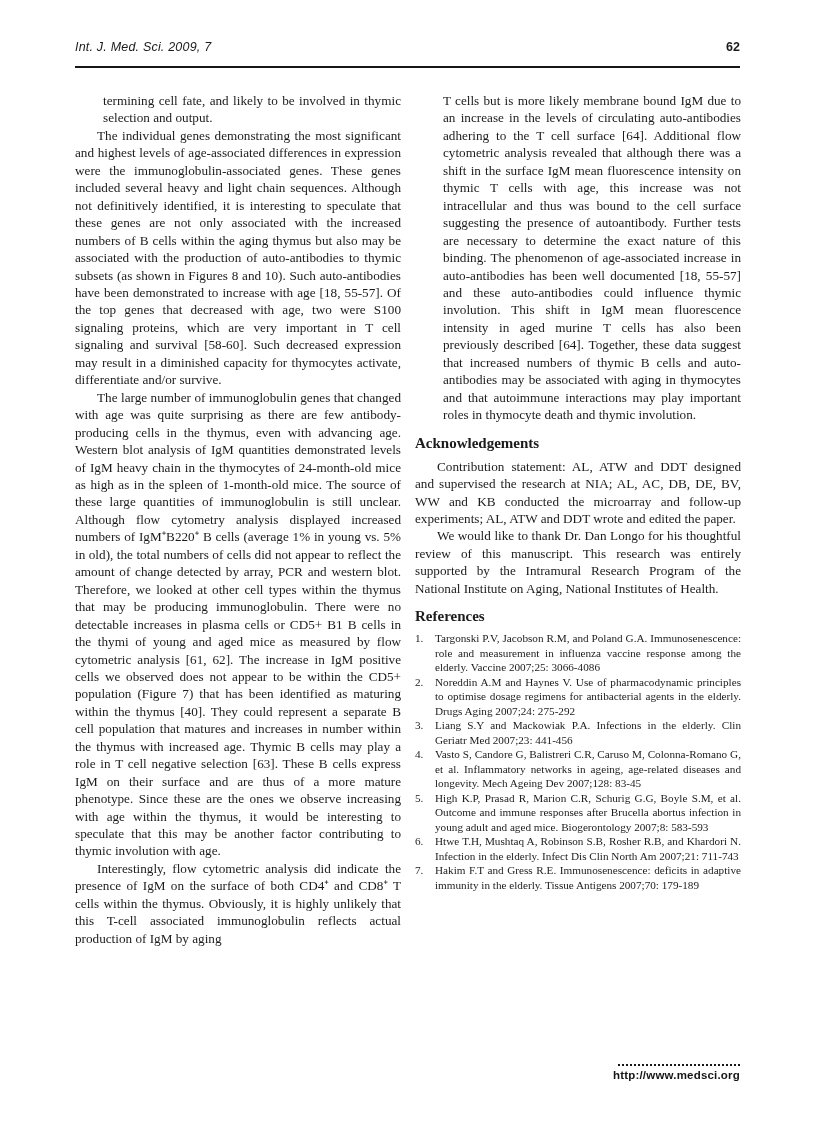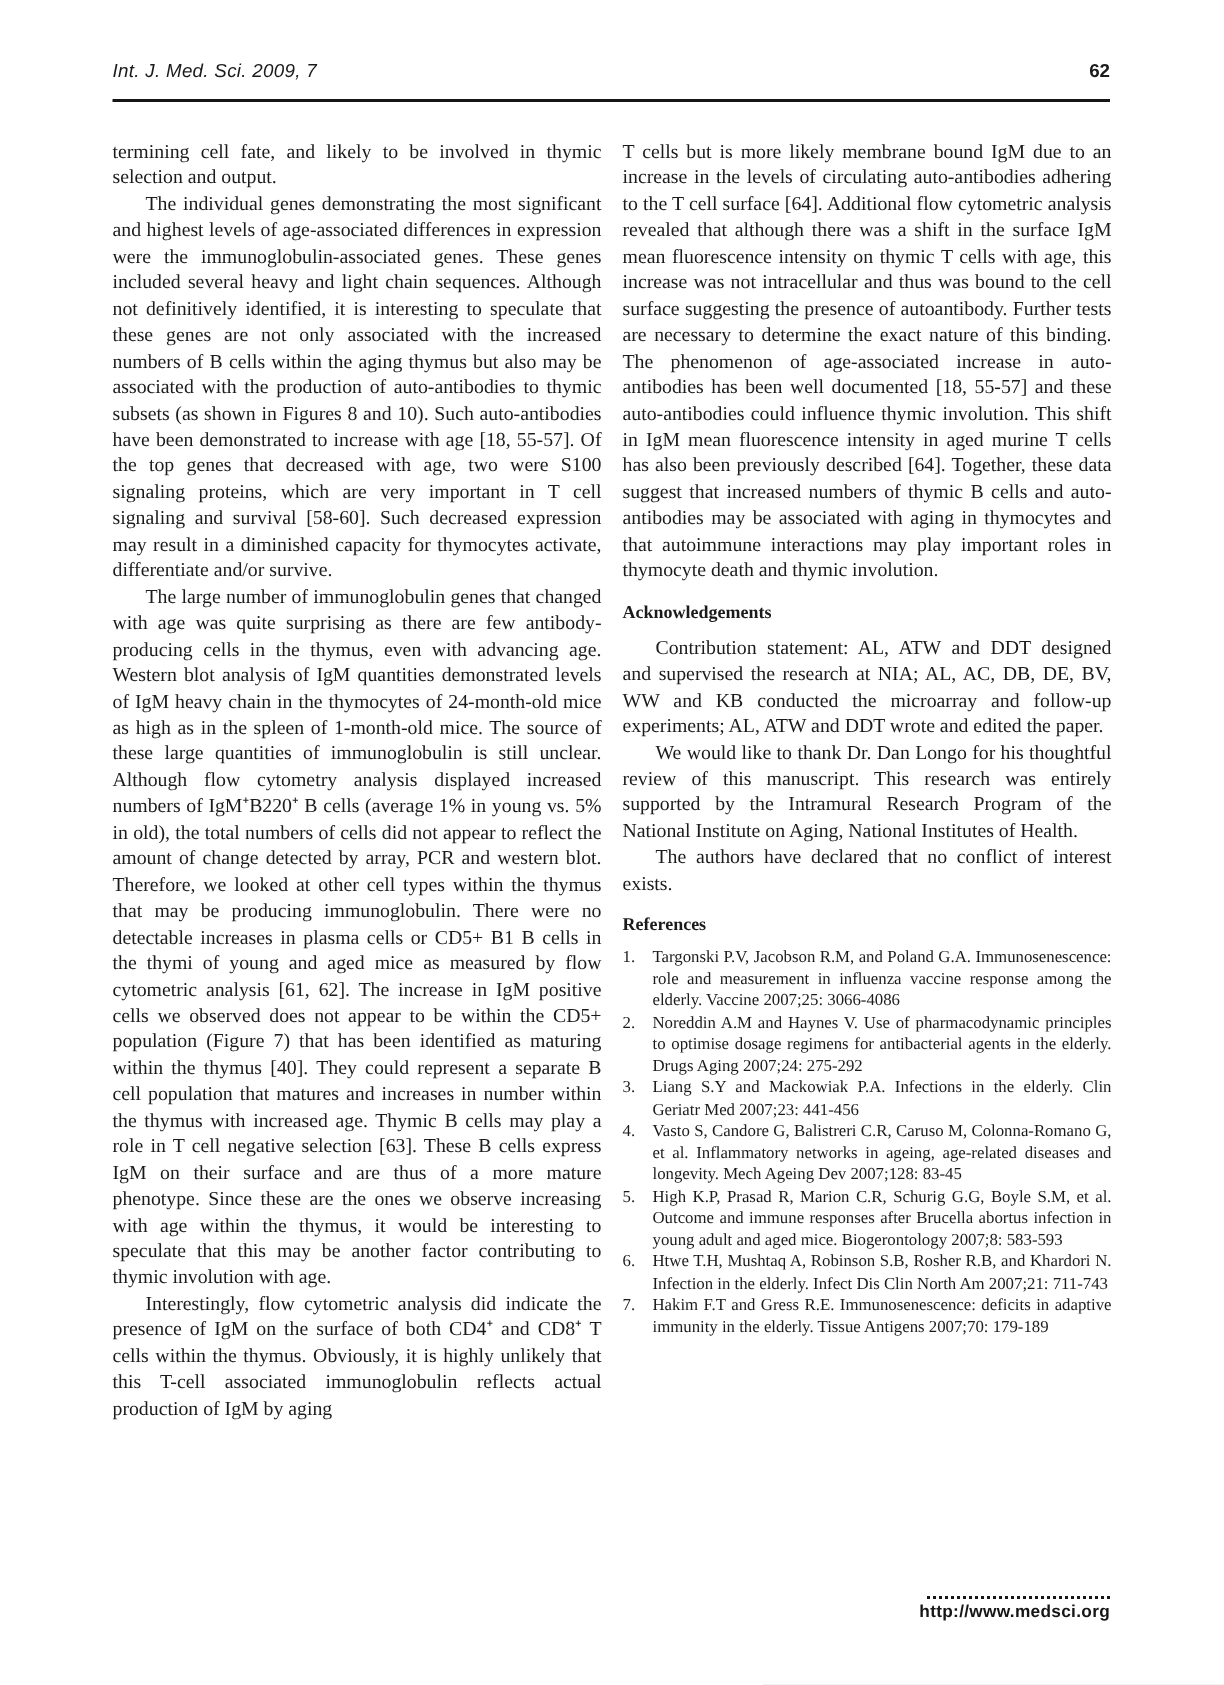--- a/index.html
+++ b/index.html
@@ -43,23 +43,23 @@
     gap: 14px;
   }
   .col { width: 326px; flex: 0 0 326px; }
   .para {
     margin: 0;
     font-size: 13.2px;
     line-height: 17.45px;
     text-align: justify;
     text-indent: 22px;
   }
-  .para.noindent { text-indent: 0; }
+  .para.noindent { text-indent: 0; margin-left: 28px; }
   .sec-heading {
-    font-size: 12px;
+    font-size: 15px;
     font-weight: bold;
     margin: 10px 0 5px 0;
     line-height: 19px;
   }
   .refs {
     margin: 0;
     padding: 0;
     list-style: none;
     font-size: 11.2px;
     line-height: 14.5px;
@@ -109,21 +109,20 @@
       <p class="para">Interestingly, flow cytometric analysis did indicate the presence of IgM on the surface of both CD4⁺ and CD8⁺ T cells within the thymus. Obviously, it is highly unlikely that this T-cell associated immunoglobulin reflects actual production of IgM by aging</p>
     </section>
 
     <section class="col">
       <p class="para noindent">T cells but is more likely membrane bound IgM due to an increase in the levels of circulating auto-antibodies adhering to the T cell surface [64]. Additional flow cytometric analysis revealed that although there was a shift in the surface IgM mean fluorescence intensity on thymic T cells with age, this increase was not intracellular and thus was bound to the cell surface suggesting the presence of autoantibody. Further tests are necessary to determine the exact nature of this binding. The phenomenon of age-associated increase in auto-antibodies has been well documented [18, 55-57] and these auto-antibodies could influence thymic involution. This shift in IgM mean fluorescence intensity in aged murine T cells has also been previously described [64]. Together, these data suggest that increased numbers of thymic B cells and auto-antibodies may be associated with aging in thymocytes and that autoimmune interactions may play important roles in thymocyte death and thymic involution.</p>
 
       <h2 class="sec-heading">Acknowledgements</h2>
       <p class="para">Contribution statement: AL, ATW and DDT designed and supervised the research at NIA; AL, AC, DB, DE, BV, WW and KB conducted the microarray and follow-up experiments; AL, ATW and DDT wrote and edited the paper.</p>
       <p class="para">We would like to thank Dr. Dan Longo for his thoughtful review of this manuscript. This research was entirely supported by the Intramural Research Program of the National Institute on Aging, National Institutes of Health.</p>
 
-      <p class="para">The authors have declared that no conflict of interest exists.</p>
 
       <h2 class="sec-heading">References</h2>
       <ol class="refs">
         <li class="ref">
           <span class="ref-num">1.</span>
           <span class="ref-body">Targonski P.V, Jacobson R.M, and Poland G.A. Immunosenescence: role and measurement in influenza vaccine response among the elderly. Vaccine 2007;25: 3066-4086</span>
         </li>
         <li class="ref">
           <span class="ref-num">2.</span>
           <span class="ref-body">Noreddin A.M and Haynes V. Use of pharmacodynamic principles to optimise dosage regimens for antibacterial agents in the elderly. Drugs Aging 2007;24: 275-292</span>

